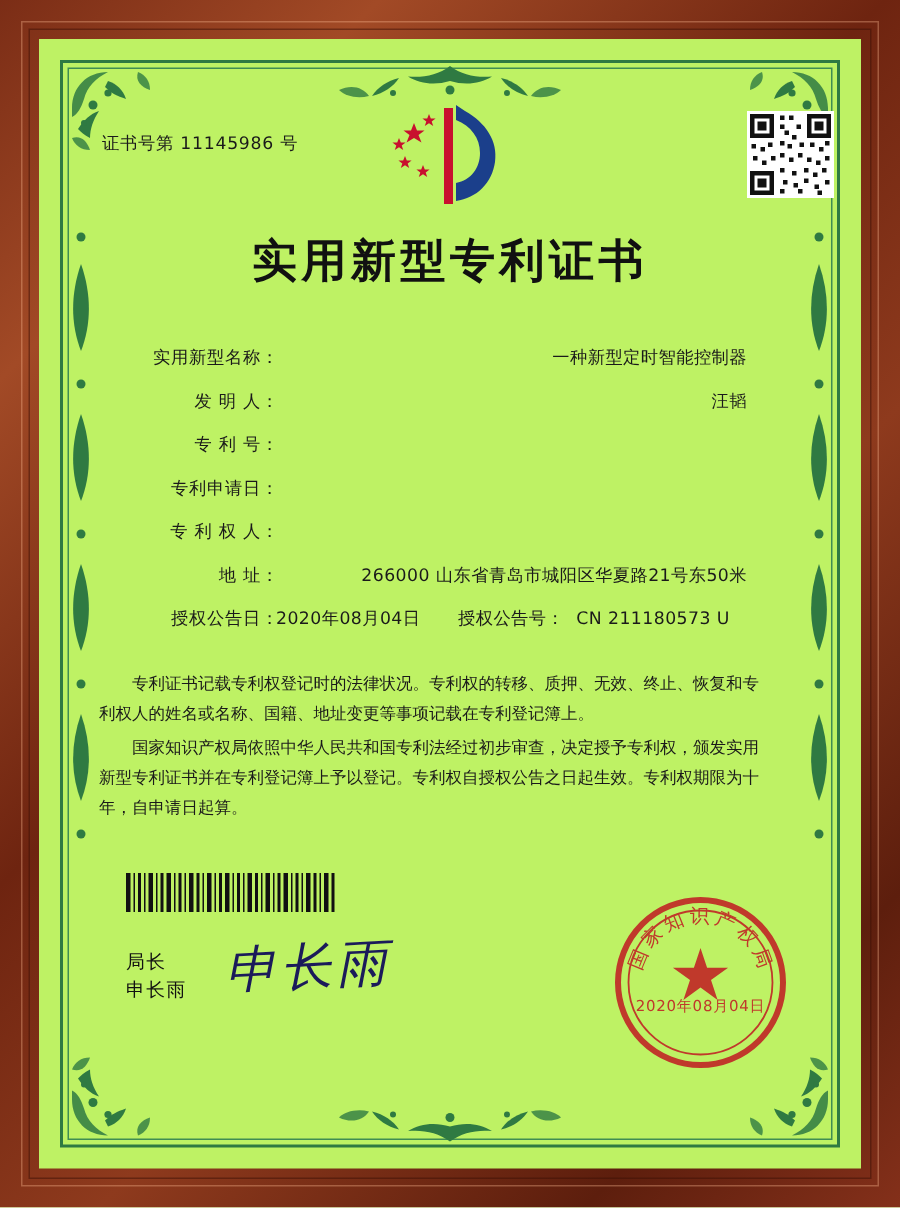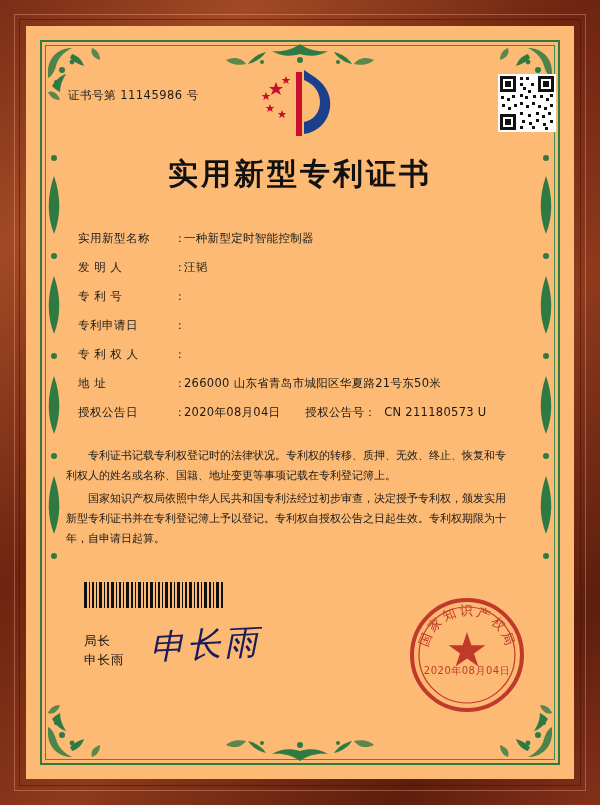--- a/index.html
+++ b/index.html
@@ -24,21 +24,21 @@
     border:1px solid rgba(255,190,150,0.35);
     box-sizing:border-box;
   }
   .wood-inner-line2{
     position:absolute;left:19px;top:19px;width:562px;height:767px;
     border:1px solid rgba(60,15,5,0.5);
     box-sizing:border-box;
   }
   .paper{
     position:absolute;left:26px;top:26px;width:548px;height:753px;
-    background:#fdba74;
+    background:#bef264;
     box-sizing:border-box;
   }
   
   .green-border{
     position:absolute;left:14px;top:14px;right:14px;bottom:14px;
     border:2px solid #2f7a42;
     box-sizing:border-box;
   }
   .green-border2{
     position:absolute;left:19px;top:19px;right:19px;bottom:19px;
@@ -76,20 +76,21 @@
     font-weight:bold;
     font-size:30px;
     letter-spacing:3px;
     color:#111;
   }
   .fields{
     position:absolute;left:52px;top:205px;width:420px;
     font-family:"DejaVu Sans", sans-serif;
     font-size:11.5px;
     color:#1a1a1a;
+    text-align:right;
   }
   .field-row{display:flex;align-items:flex-start;margin-bottom:13.5px;line-height:1.35;}
   .field-label{
     width:96px;flex:0 0 96px;
     letter-spacing:0.5px;
     white-space:nowrap;
   }
   .field-colon{width:10px;flex:0 0 10px;}
   .field-value{flex:1;letter-spacing:0.3px;}
   .row-inline{display:flex;align-items:flex-start;}

